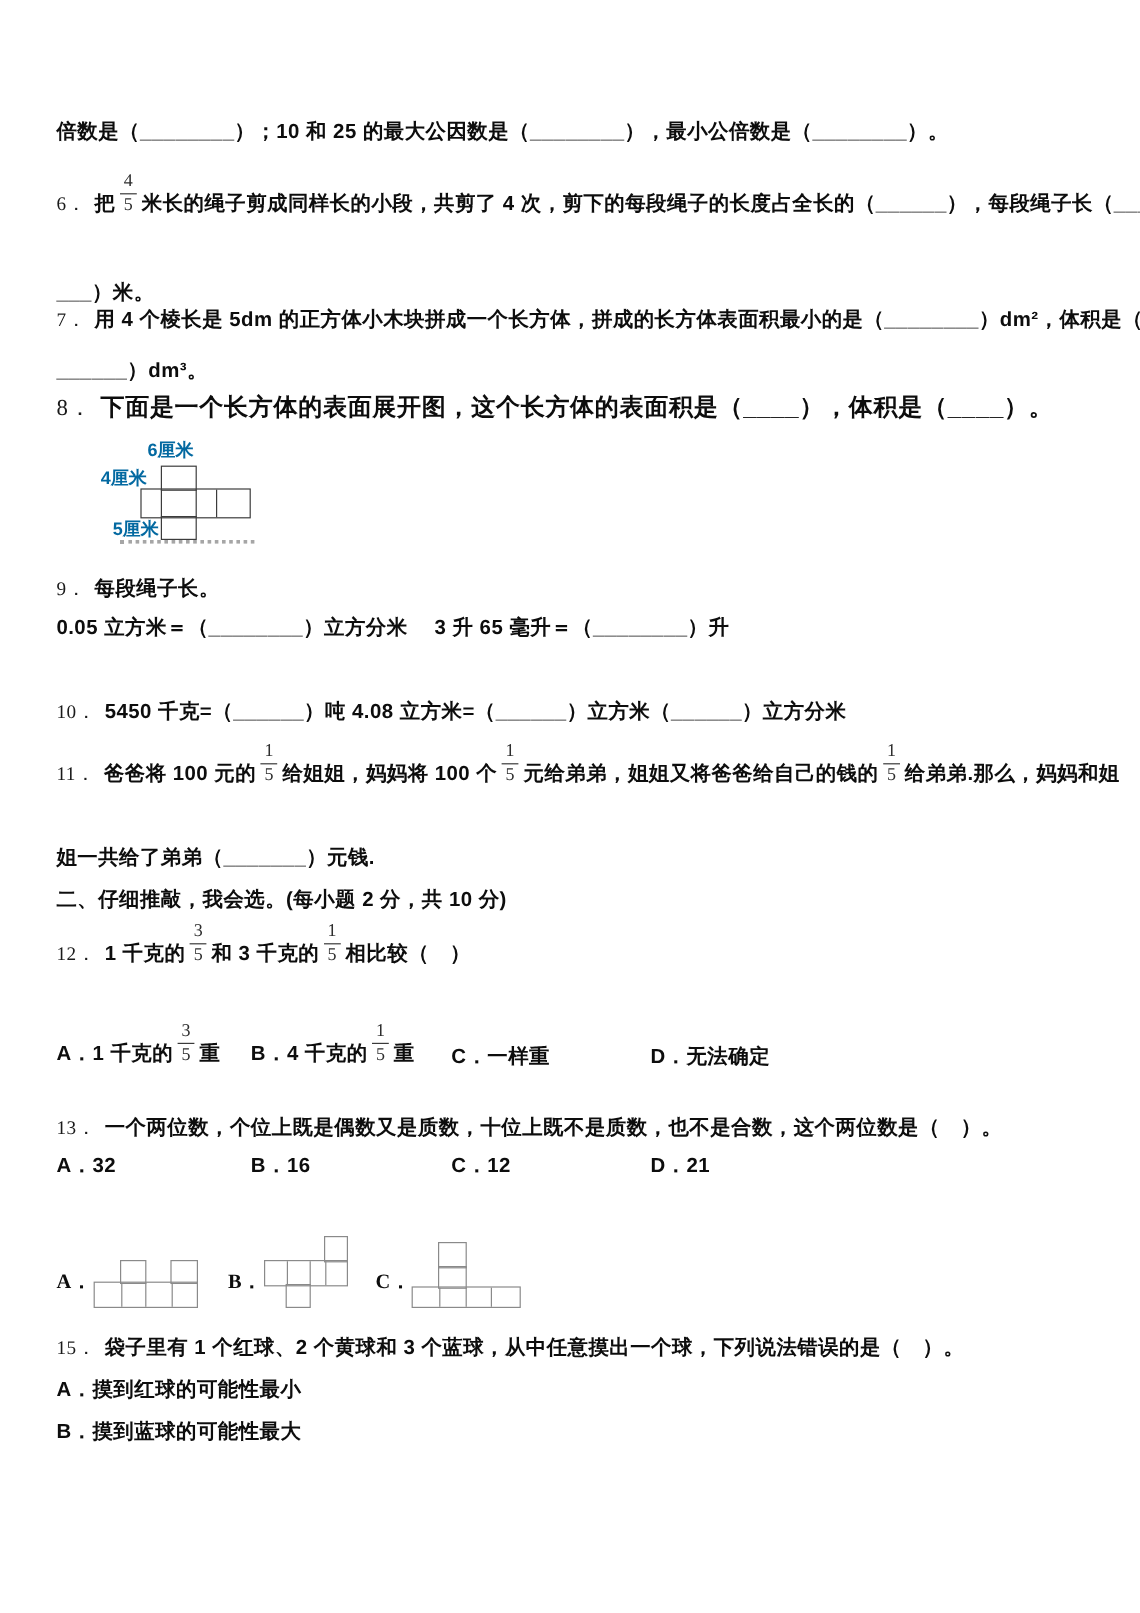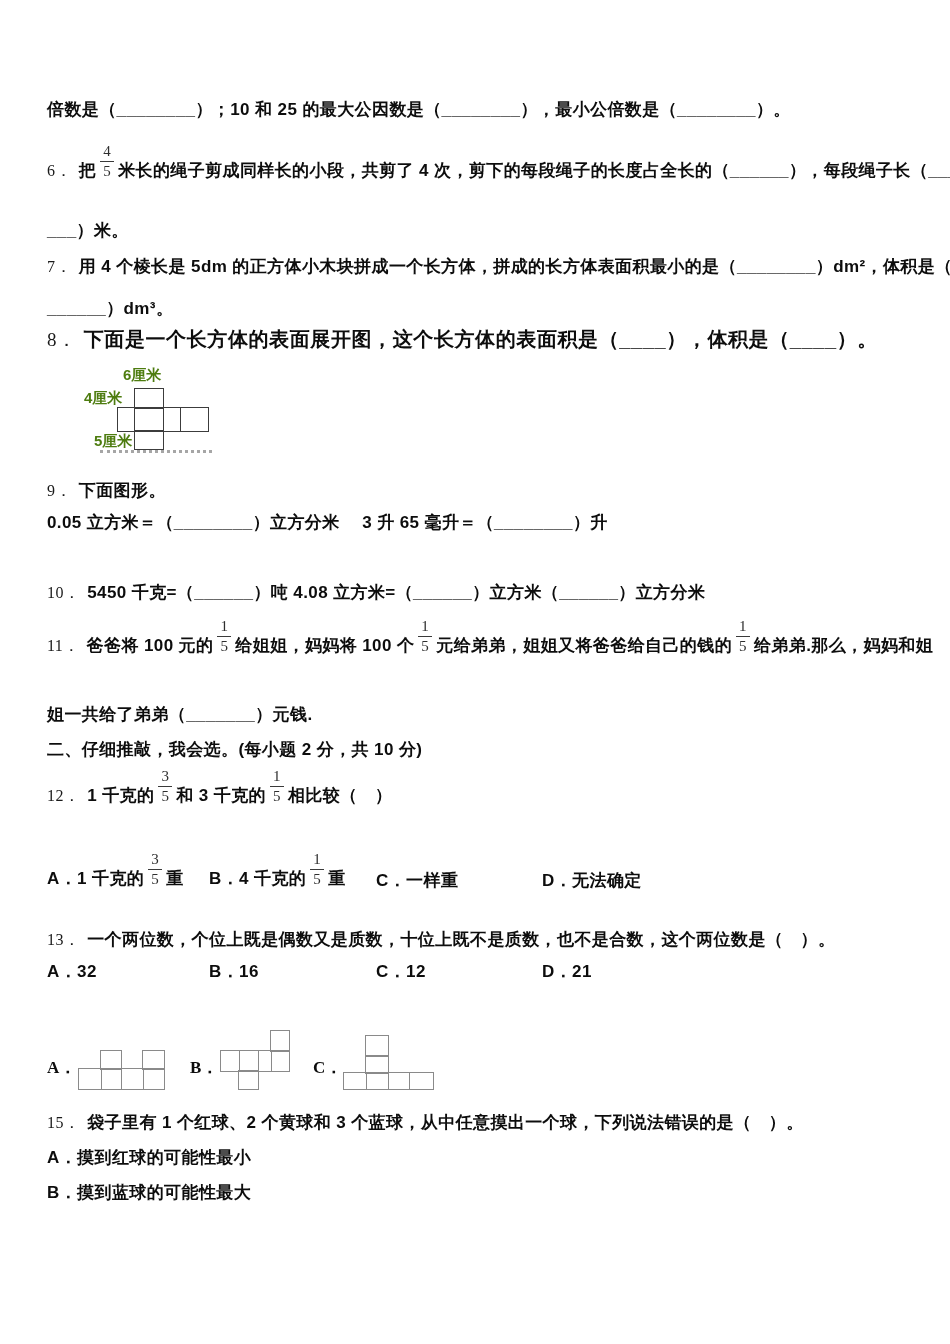--- a/index.html
+++ b/index.html
@@ -13,54 +13,54 @@
   .frac{display:inline-block;text-align:center;font-family:"Liberation Serif",serif;
         font-weight:400;font-size:15px;line-height:1;color:#2e2e2e;margin:0 4px;vertical-align:baseline;}
   .frac .fn{display:block;padding:0 3px 2px 3px;border-bottom:1.5px solid #3a3a3a;}
   .frac .fd{display:block;padding-top:2px;}
   .optrow{position:absolute;left:0;width:950px;height:40px;}
   .opt{position:absolute;white-space:nowrap;font-size:17px;font-weight:700;letter-spacing:0.4px;}
   .box{position:absolute;border:1px solid #3c3c3c;background:transparent;}
   .shape .box{border-color:#8a8a8a;}
   .vl{position:absolute;top:0;bottom:0;width:1px;background:#3c3c3c;}
   .shape .vl{background:#8a8a8a;}
-  .netlab{position:absolute;font-size:15px;font-weight:700;white-space:nowrap;color:#4d7c0f;}
+  .netlab{position:absolute;font-size:15px;font-weight:700;white-space:nowrap;color:#0369a1;}
   .artifact{position:absolute;border-bottom:3px dotted #a6a6a6;filter:blur(0.6px);}
   .shapelab{position:absolute;font-size:17px;font-weight:700;font-family:"Liberation Serif",serif;}
 </style>
 </head>
 <body>
 
 <div class="page">
 
   <div class="ln" style="top:98px">倍数是（________）；10 和 25 的最大公因数是（________），最小公倍数是（________）。</div>
 
   <div class="ln" style="top:144px"><span class="qno">6．</span><span>把</span><span class="frac"><span class="fn">4</span><span class="fd">5</span></span><span>米长的绳子剪成同样长的小段，共剪了 4 次，剪下的每段绳子的长度占全长的（______），每段绳子长（___</span></div>
-  <div class="ln" style="top:219px">___）米。</div>
+  <div class="ln" style="top:232px">___）米。</div>
 
   <div class="ln" style="top:255px"><span class="qno">7．</span><span>用 4 个棱长是 5dm 的正方体小木块拼成一个长方体，拼成的长方体表面积最小的是（________）dm²，体积是（_</span></div>
   <div class="ln" style="top:297px">______）dm³。</div>
 
   <div class="ln big" style="top:326px"><span class="qno">8．</span><span>下面是一个长方体的表面展开图，这个长方体的表面积是（____），体积是（____）。</span></div>
 
   <div>
     <span class="netlab" style="left:123px;top:366px">6厘米</span>
     <span class="netlab" style="left:84px;top:389px">4厘米</span>
     <span class="netlab" style="left:94px;top:432px">5厘米</span>
     <div class="box" style="left:134px;top:388px;width:28px;height:19px"></div>
     <div class="box" style="left:117px;top:407px;width:90px;height:23px">
       <div class="vl" style="left:16px"></div>
       <div class="vl" style="left:45px"></div>
       <div class="vl" style="left:62px"></div>
     </div>
     <div class="box" style="left:134px;top:430px;width:28px;height:18px"></div>
     <div class="artifact" style="left:100px;top:446px;width:112px;height:4px"></div>
   </div>
 
-  <div class="ln" style="top:479px"><span class="qno">9．</span><span>下面图形。</span></div>
+  <div class="ln" style="top:479px"><span class="qno">9．</span><span>每段绳子长。</span></div>
   <div class="ln" style="top:511px">0.05 立方米＝（________）立方分米　 3 升 65 毫升＝（________）升</div>
 
   <div class="ln" style="top:581px"><span class="qno">10．</span><span>5450 千克=（______）吨  4.08 立方米=（______）立方米（______）立方分米</span></div>
 
   <div class="ln" style="top:619px"><span class="qno">11．</span><span>爸爸将 100 元的</span><span class="frac"><span class="fn">1</span><span class="fd">5</span></span><span>给姐姐，妈妈将 100 个</span><span class="frac"><span class="fn">1</span><span class="fd">5</span></span><span>元给弟弟，姐姐又将爸爸给自己的钱的</span><span class="frac"><span class="fn">1</span><span class="fd">5</span></span><span>给弟弟.那么，妈妈和姐</span></div>
   <div class="ln" style="top:703px">姐一共给了弟弟（_______）元钱.</div>
 
   <div class="ln" style="top:738px">二、仔细推敲，我会选。(每小题 2 分，共 10 分)</div>
 
   <div class="ln" style="top:769px"><span class="qno">12．</span><span>1 千克的</span><span class="frac"><span class="fn">3</span><span class="fd">5</span></span><span>和 3 千克的</span><span class="frac"><span class="fn">1</span><span class="fd">5</span></span><span>相比较（　）</span></div>

